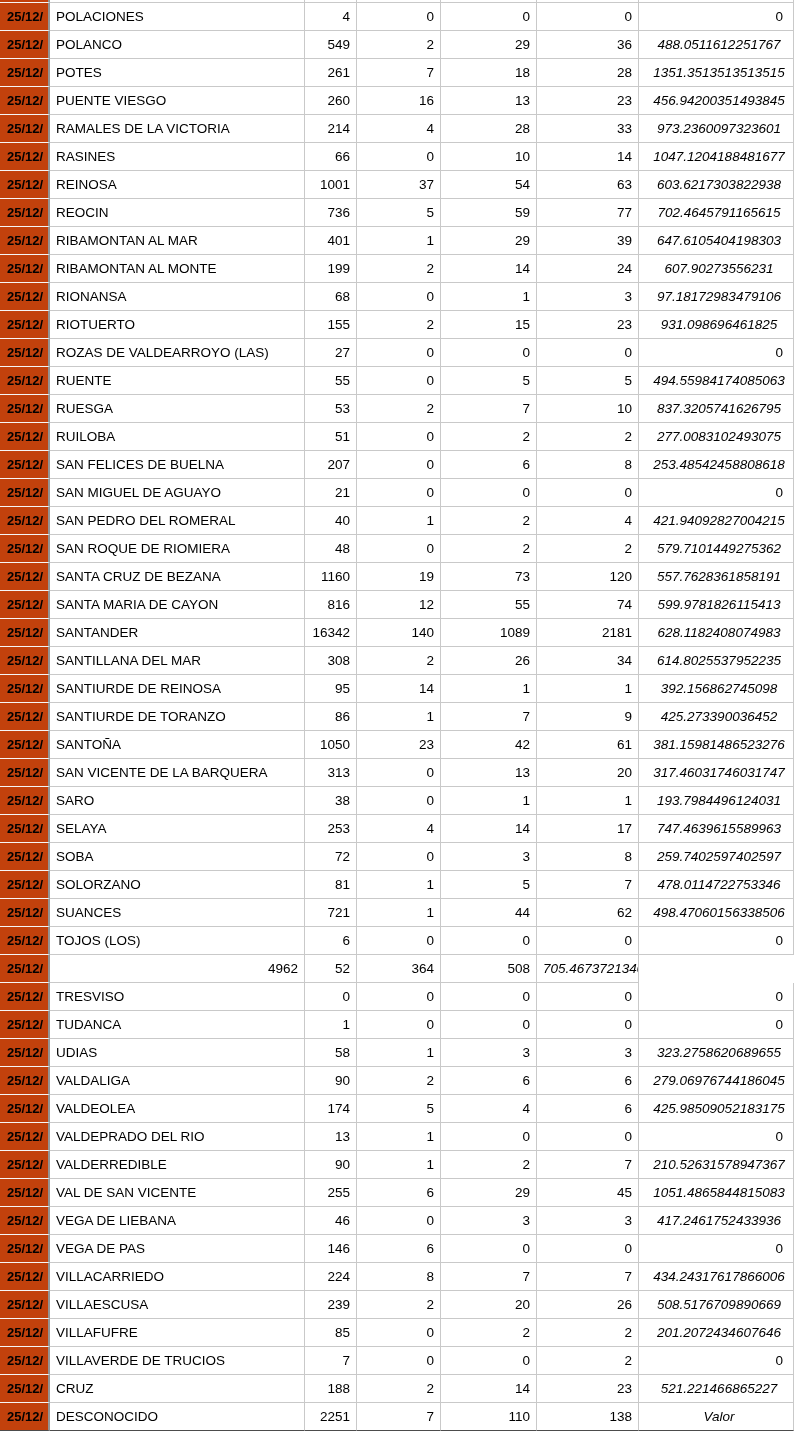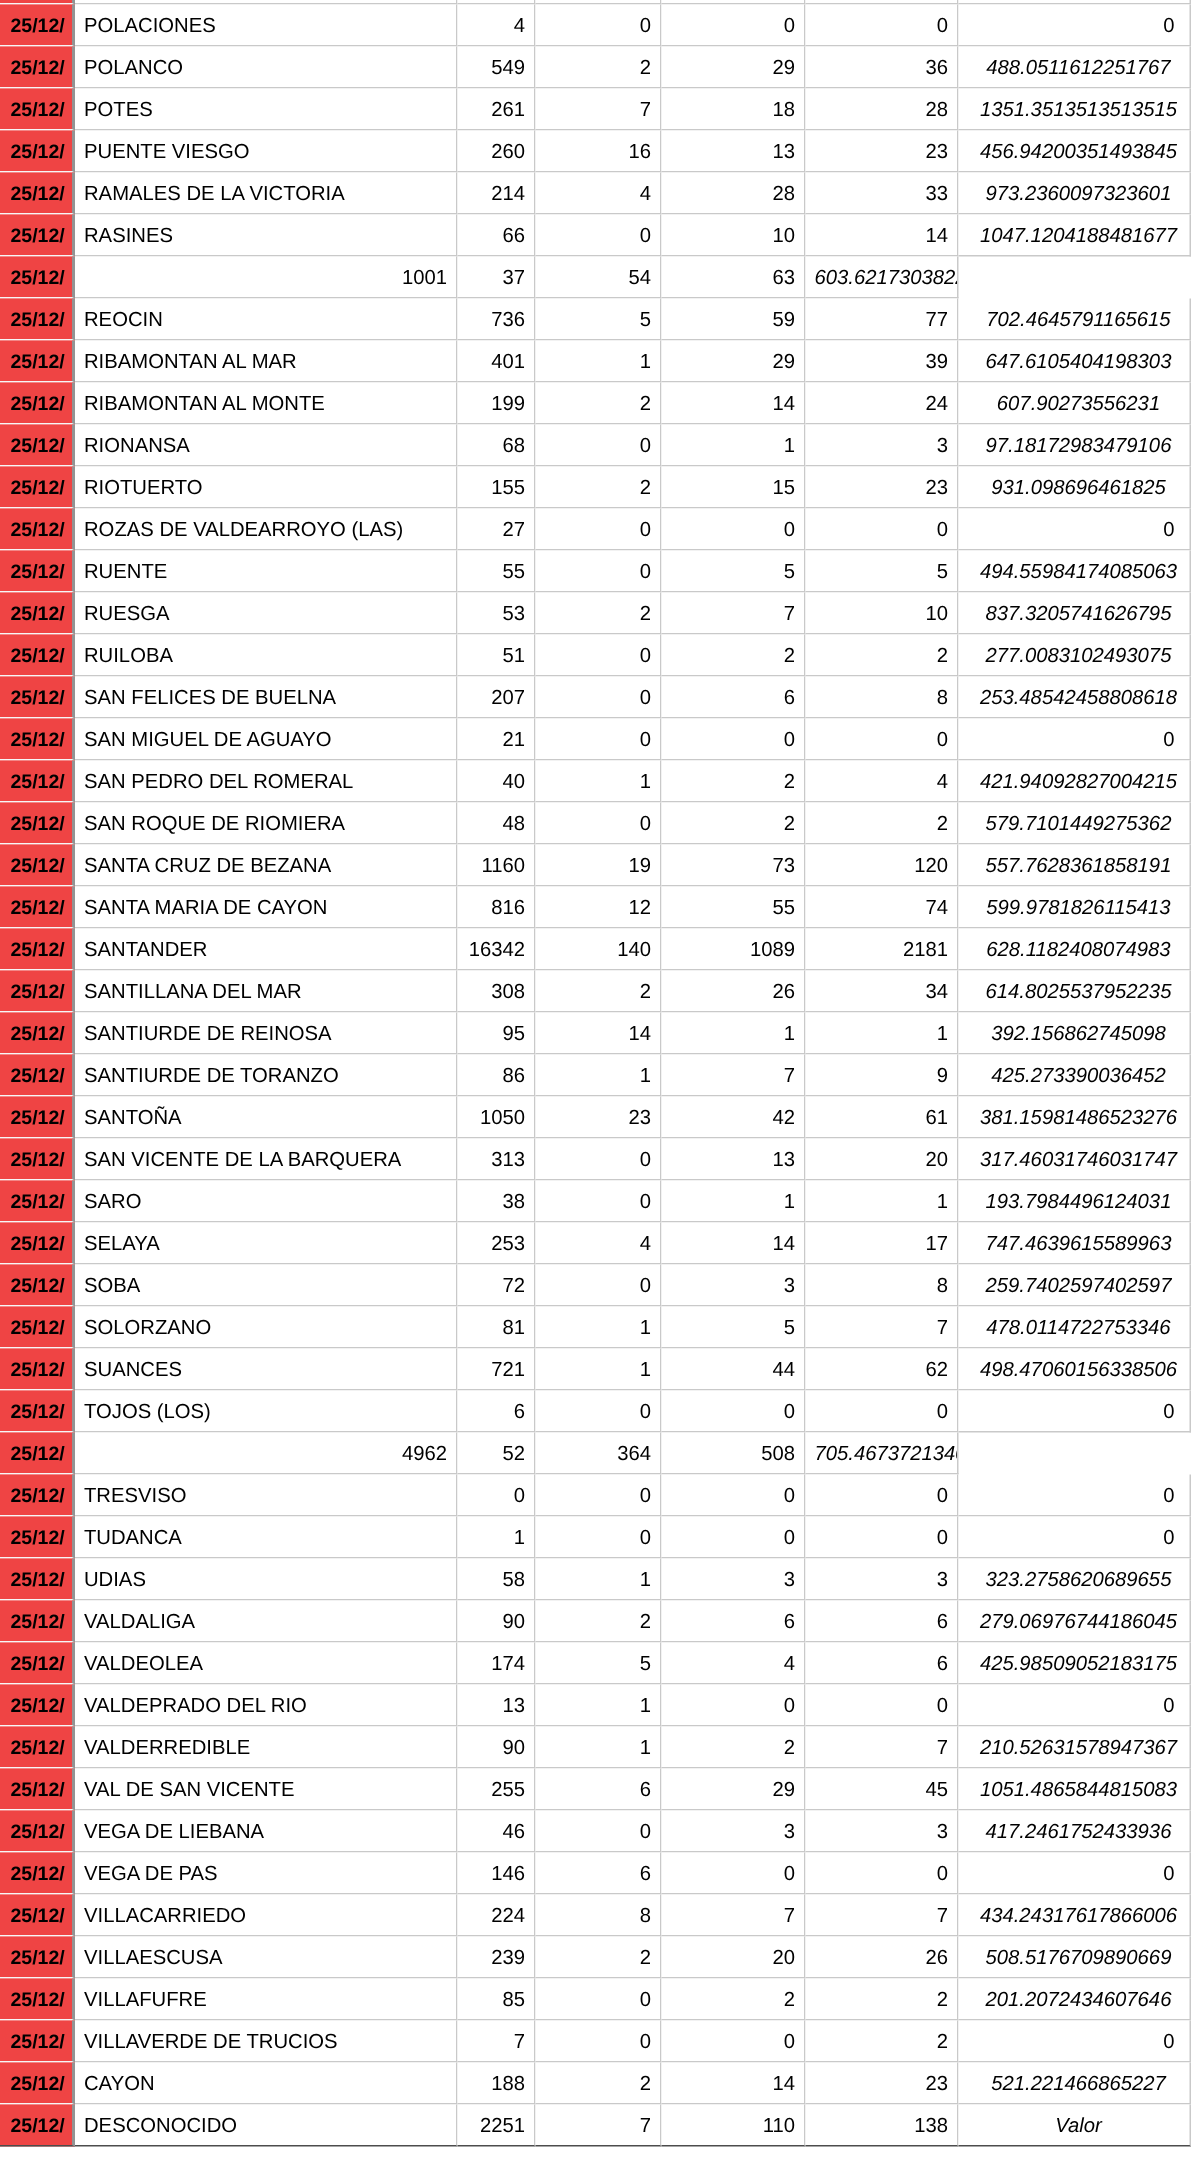--- a/index.html
+++ b/index.html
@@ -32,21 +32,21 @@
     height: 28px;
     line-height: 27px;
     font-size: 13.5px;
     white-space: nowrap;
     overflow: hidden;
     background: #ffffff;
     border-right: 1px solid #c9c9c9;
     border-bottom: 1px solid #c9c9c9;
   }
   .c-date {
-    background: #ef4444;
+    background: #c2410c;
     border-right: 2px solid #939393;
     border-bottom: 1px solid #f6f6f6;
     font-weight: bold;
     font-size: 13px;
     padding-left: 7px;
   }
   .c-muni {
     padding-left: 6px;
   }
   .c-num {
@@ -128,20 +128,21 @@
       <div class="cell c-date">25/12/</div>
       <div class="cell c-muni">RASINES</div>
       <div class="cell c-num">66</div>
       <div class="cell c-num">0</div>
       <div class="cell c-num">10</div>
       <div class="cell c-num">14</div>
       <div class="cell c-rate-left">1047.1204188481677</div>
     </div>
     <div class="row">
       <div class="cell c-date">25/12/</div>
+      <div class="cell c-muni">REINOSA</div>
       <div class="cell c-num">1001</div>
       <div class="cell c-num">37</div>
       <div class="cell c-num">54</div>
       <div class="cell c-num">63</div>
       <div class="cell c-rate-left">603.6217303822938</div>
     </div>
     <div class="row">
       <div class="cell c-date">25/12/</div>
       <div class="cell c-muni">REOCIN</div>
       <div class="cell c-num">736</div>
@@ -513,21 +514,21 @@
       <div class="cell c-date">25/12/</div>
       <div class="cell c-muni">VILLAVERDE DE TRUCIOS</div>
       <div class="cell c-num">7</div>
       <div class="cell c-num">0</div>
       <div class="cell c-num">0</div>
       <div class="cell c-num">2</div>
       <div class="cell c-rate-right">0</div>
     </div>
     <div class="row">
       <div class="cell c-date">25/12/</div>
-      <div class="cell c-muni">CAYON</div>
+      <div class="cell c-muni">CRUZ</div>
       <div class="cell c-num">188</div>
       <div class="cell c-num">2</div>
       <div class="cell c-num">14</div>
       <div class="cell c-num">23</div>
       <div class="cell c-rate-left">521.221466865227</div>
     </div>
     <div class="row row-last">
       <div class="cell c-date">25/12/</div>
       <div class="cell c-muni">DESCONOCIDO</div>
       <div class="cell c-num">2251</div>

